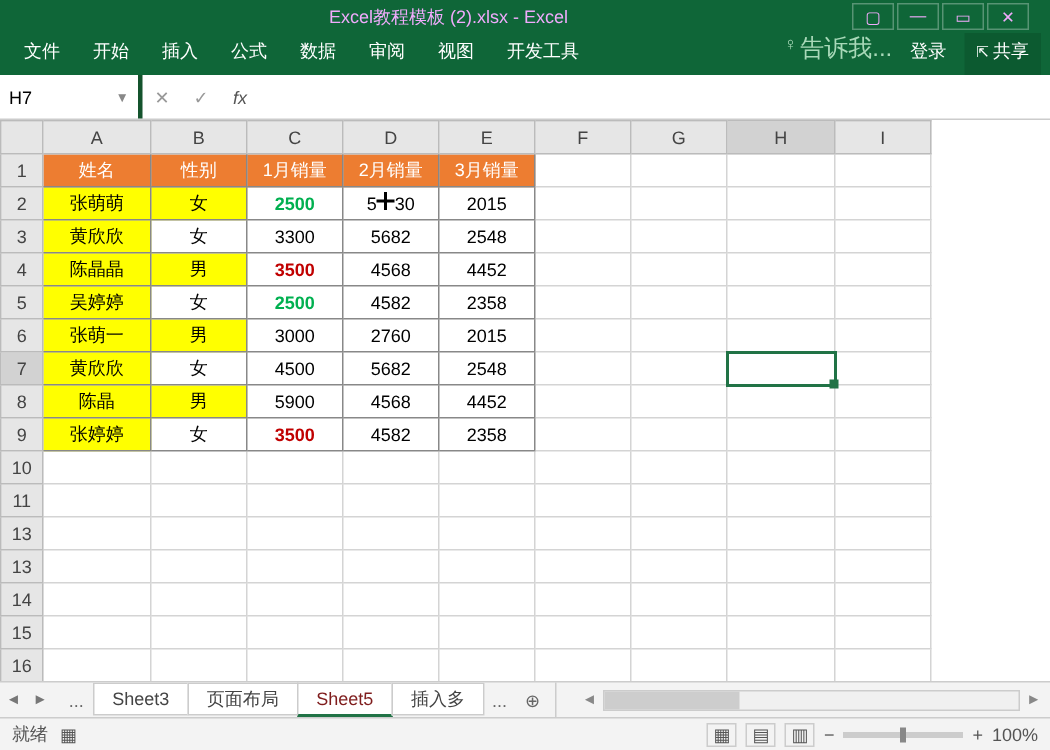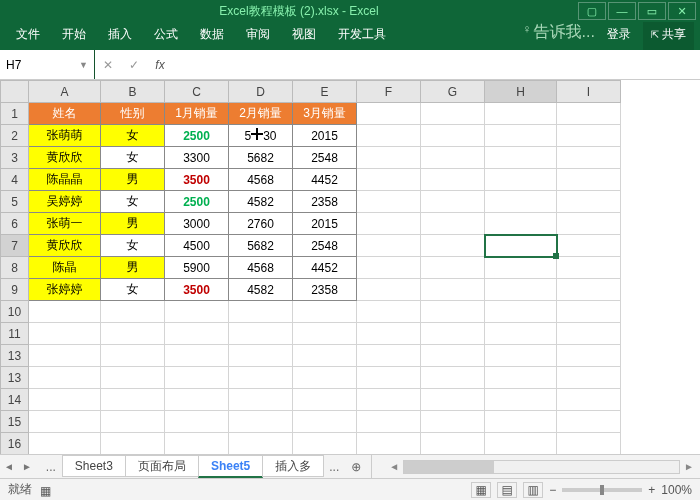--- a/index.html
+++ b/index.html
@@ -1,27 +1,27 @@
 <!DOCTYPE html>
 <html><head>
 <meta charset="utf-8">
 <style>
 *{box-sizing:border-box;margin:0;padding:0;font-family:"Microsoft YaHei",SimSun,sans-serif;font-size:12px;user-select:none}
 body{background:#fff;width:700px;height:500px;overflow:hidden;display:flex;flex-direction:column}
-.titlebar{background:#0f6638;height:22px;display:flex;align-items:center;color:#86efac;padding:0 4px}
+.titlebar{background:#0f6638;height:22px;display:flex;align-items:center;color:#f0abfc;padding:0 14px}
 .titlebar .title{flex:1;text-align:center;font-size:12px}
 .win-btns{display:flex;gap:2px}
 .win-btns span{width:28px;height:18px;display:flex;align-items:center;justify-content:center;border:1px solid rgba(255,255,255,.3);font-size:11px}
 .ribbon-tabs{background:#0f6638;height:28px;display:flex;padding:0 6px;color:#fff;gap:2px}
 .ribbon-tabs .tab{padding:4px 10px;cursor:pointer}
 .ribbon-tabs .spacer{flex:1}
 .ribbon-tabs .tell{color:#a8d8b8;font-size:16px}
 .ribbon-tabs .share{background:#0c5a30;padding:4px 8px}
 .formula-bar{height:30px;border-bottom:1px solid #ccc;display:flex;align-items:center;background:#fff}
-.name-box{width:95px;border-right:1px solid #14532d;padding:0 6px;height:100%;display:flex;align-items:center;justify-content:space-between}
+.name-box{width:95px;border-right:3px solid #14532d;padding:0 6px;height:100%;display:flex;align-items:center;justify-content:space-between}
 .name-box .dd{color:#888;font-size:9px}
 .fx-group{display:flex;align-items:center;height:100%}
 .fx-btn{width:26px;text-align:center;color:#999;font-size:12px}
 .fx-btn.fx{font-style:italic;color:#555}
 .grid-area{flex:1;overflow:hidden;position:relative;background:#fff}
 table.sheet{border-collapse:collapse;table-layout:fixed}
 .sheet th,.sheet td{border:1px solid #d4d4d4;height:22px;text-align:center;font-weight:normal;background:#fff}
 .sheet .corner{width:28px;background:#e6e6e6;border:1px solid #bbb}
 .sheet .colhdr{background:#e6e6e6;border:1px solid #bbb;font-size:12px;color:#444}
 .sheet .rowhdr{width:28px;background:#e6e6e6;border:1px solid #bbb;font-size:12px;color:#444}
@@ -29,21 +29,21 @@
 .colA{width:72px}.colB{width:64px}.colC{width:64px}.colD{width:64px}.colE{width:64px}
 .colF{width:64px}.colG{width:64px}.colH{width:72px}.colI{width:64px}
 .hdr-cell{background:#ed7d31!important;color:#fff;font-weight:bold;border:1px solid #888!important}
 .data-cell{border:1px solid #888!important}
 .name-cell{background:#ffff00!important;border:1px solid #888!important;font-weight:bold}
 td.selected{border:2px solid #217346!important;position:relative}
 td.selected::after{content:"";position:absolute;right:-3px;bottom:-3px;width:6px;height:6px;background:#217346}
 .tabs-strip{height:24px;border-top:1px solid #ccc;display:flex;align-items:center;background:#f3f3f3}
 .tab-nav{padding:0 4px;color:#777;font-size:10px}
 .sheet-tab{padding:3px 12px;border:1px solid #ccc;background:#fff;margin-right:-1px;font-size:12px;cursor:pointer;color:#444}
-.sheet-tab.active{border-bottom:2px solid #217346;color:#3b82f6;font-weight:bold}
+.sheet-tab.active{border-bottom:2px solid #217346;color:#7f1d1d;font-weight:normal}
 .more-tab{padding:3px 6px;color:#666}
 .hscroll{flex:1;display:flex;align-items:center;padding:0 6px}
 .hscroll .track{flex:1;height:14px;border:1px solid #ccc;background:#f0f0f0;position:relative;margin:0 4px}
 .hscroll .thumb{position:absolute;left:0;top:0;bottom:0;width:90px;background:#cdcdcd}
 .hscroll .arr{color:#888;font-size:10px}
 .status-bar{height:22px;background:#f3f3f3;border-top:1px solid #ccc;display:flex;align-items:center;padding:0 8px;color:#555;font-size:11px;justify-content:space-between}
 .status-right{display:flex;align-items:center;gap:6px}
 .vbtn{width:20px;height:16px;border:1px solid #ccc;display:flex;align-items:center;justify-content:center}
 .zoom-slider{width:80px;height:4px;background:#ccc;position:relative}
 .zoom-slider .knob{position:absolute;left:38px;top:-3px;width:4px;height:10px;background:#888}
@@ -350,21 +350,21 @@
   <div class="hscroll">
     <span class="arr">◄</span>
     <div class="track">
         <div class="thumb"></div>
       </div>
     <span class="arr">►</span>
   </div>
 </div>
 
 <div class="status-bar">
-  <div style="display:flex;gap:8px;align-items:flex-end">
+  <div style="display:flex;gap:8px;align-items:center">
     <span>就绪</span>
     <span>▦</span>
   </div>
   <div class="status-right">
     <span class="vbtn">▦</span>
     <span class="vbtn">▤</span>
     <span class="vbtn">▥</span>
     <span>−</span>
     <div class="zoom-slider">
         <div class="knob"></div>

